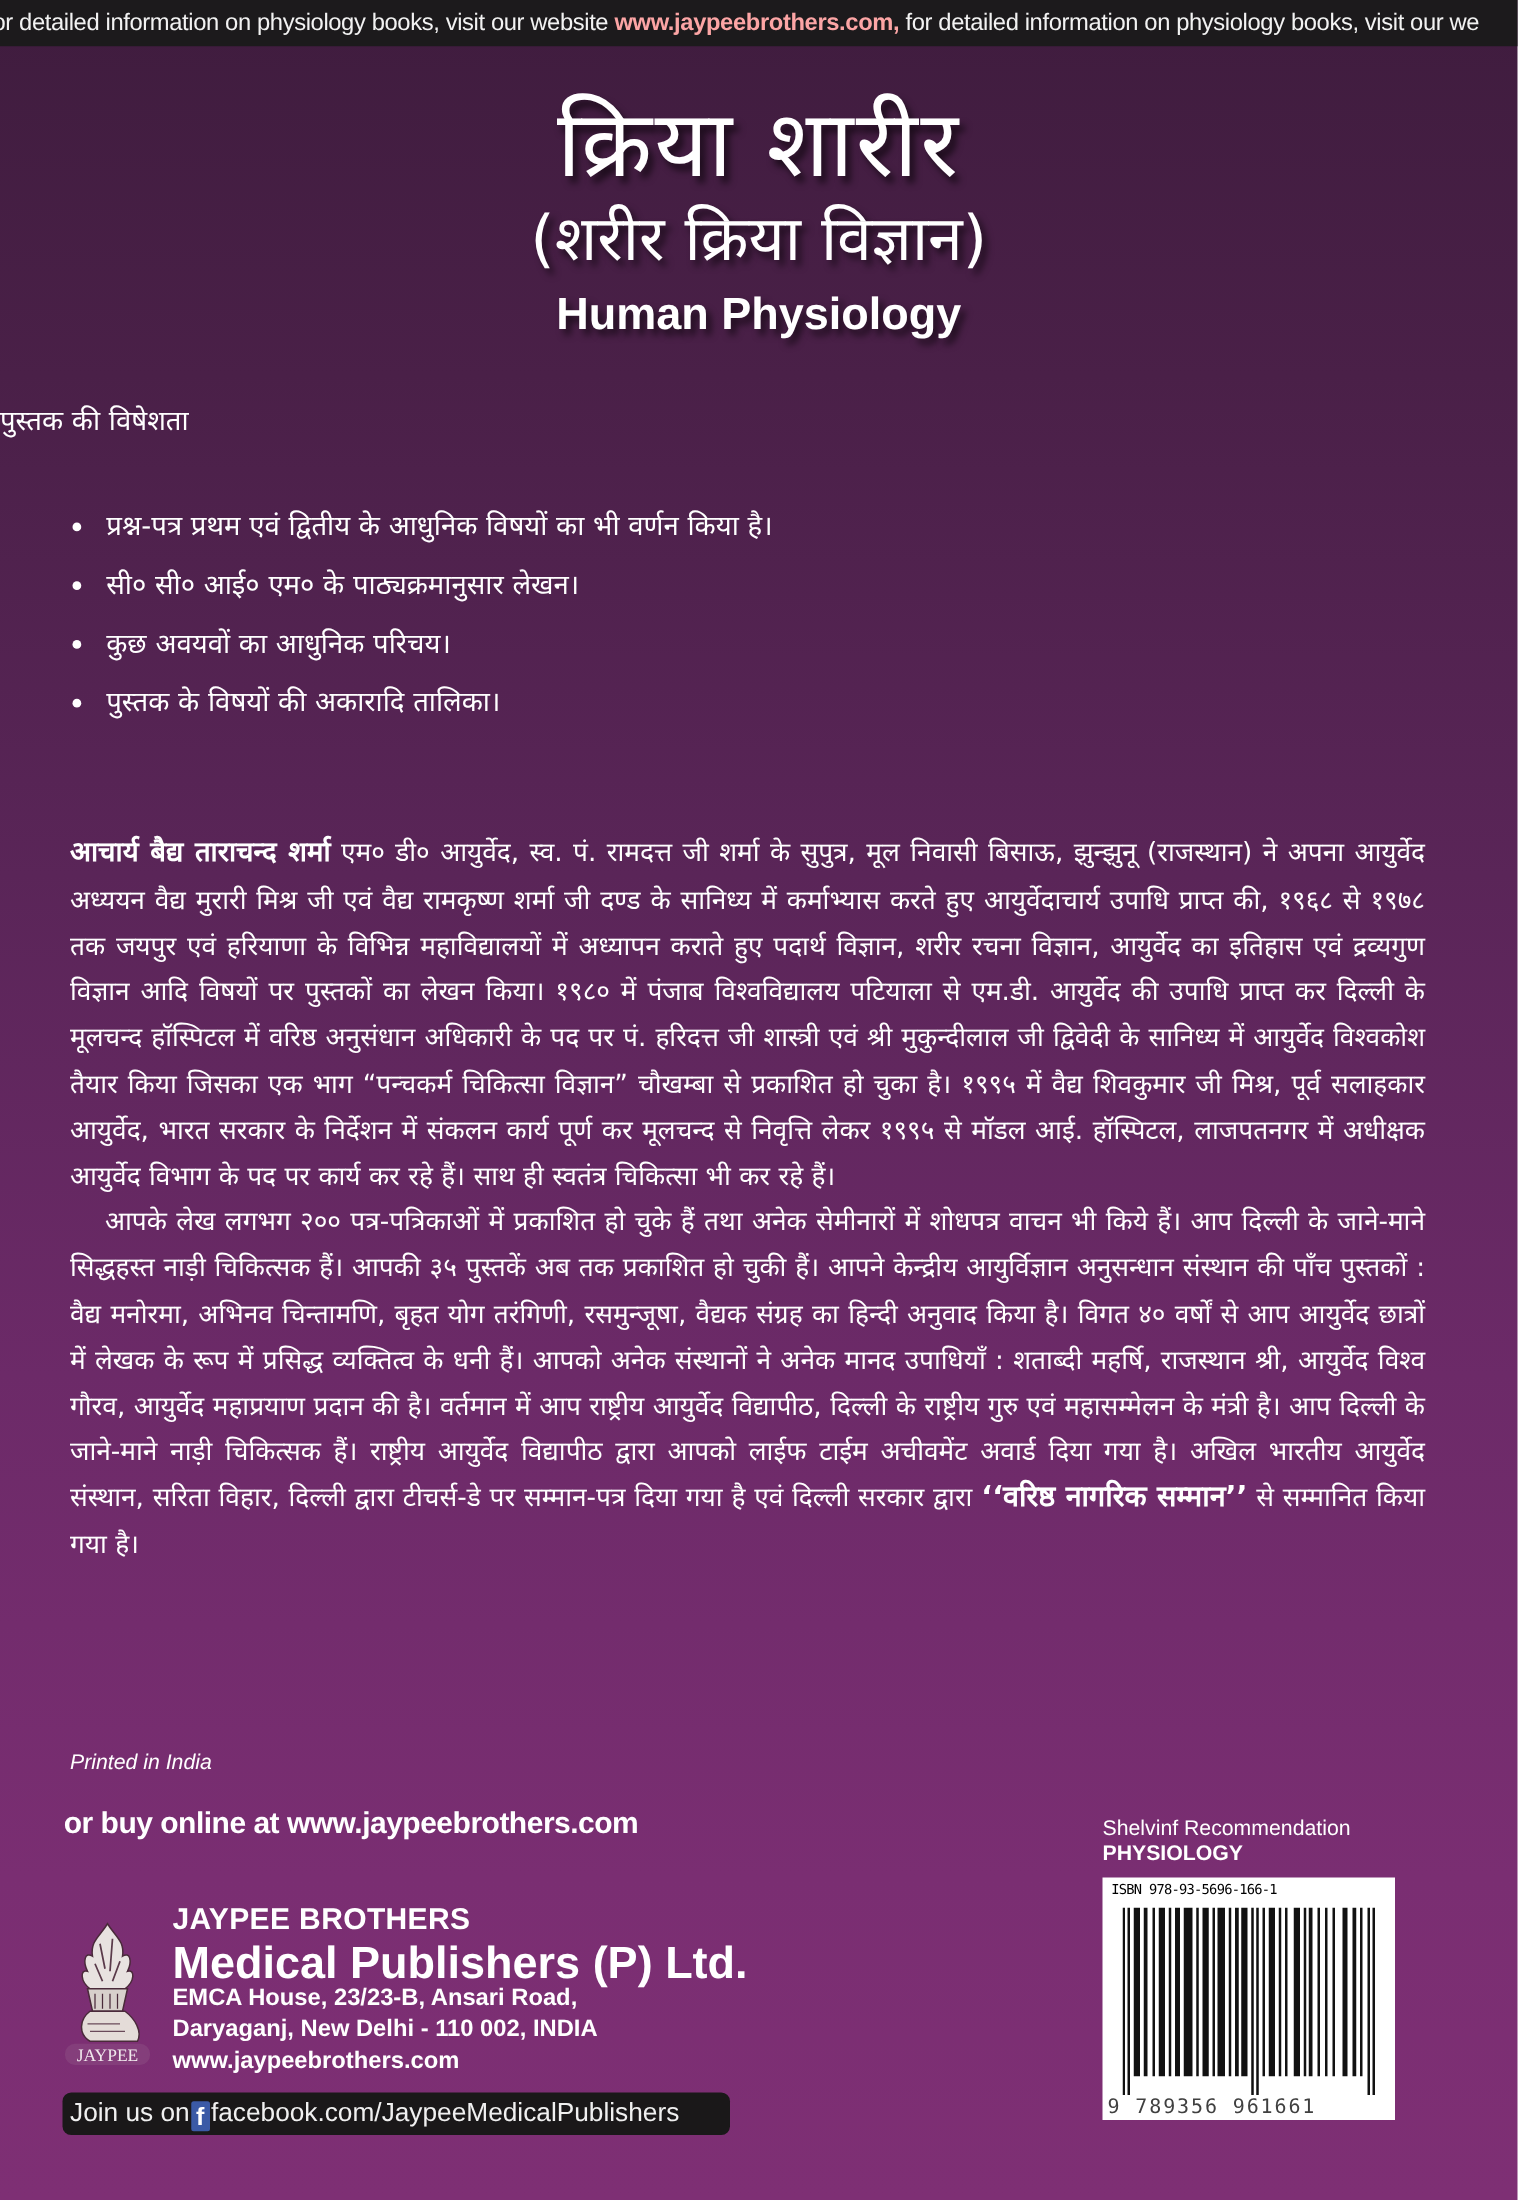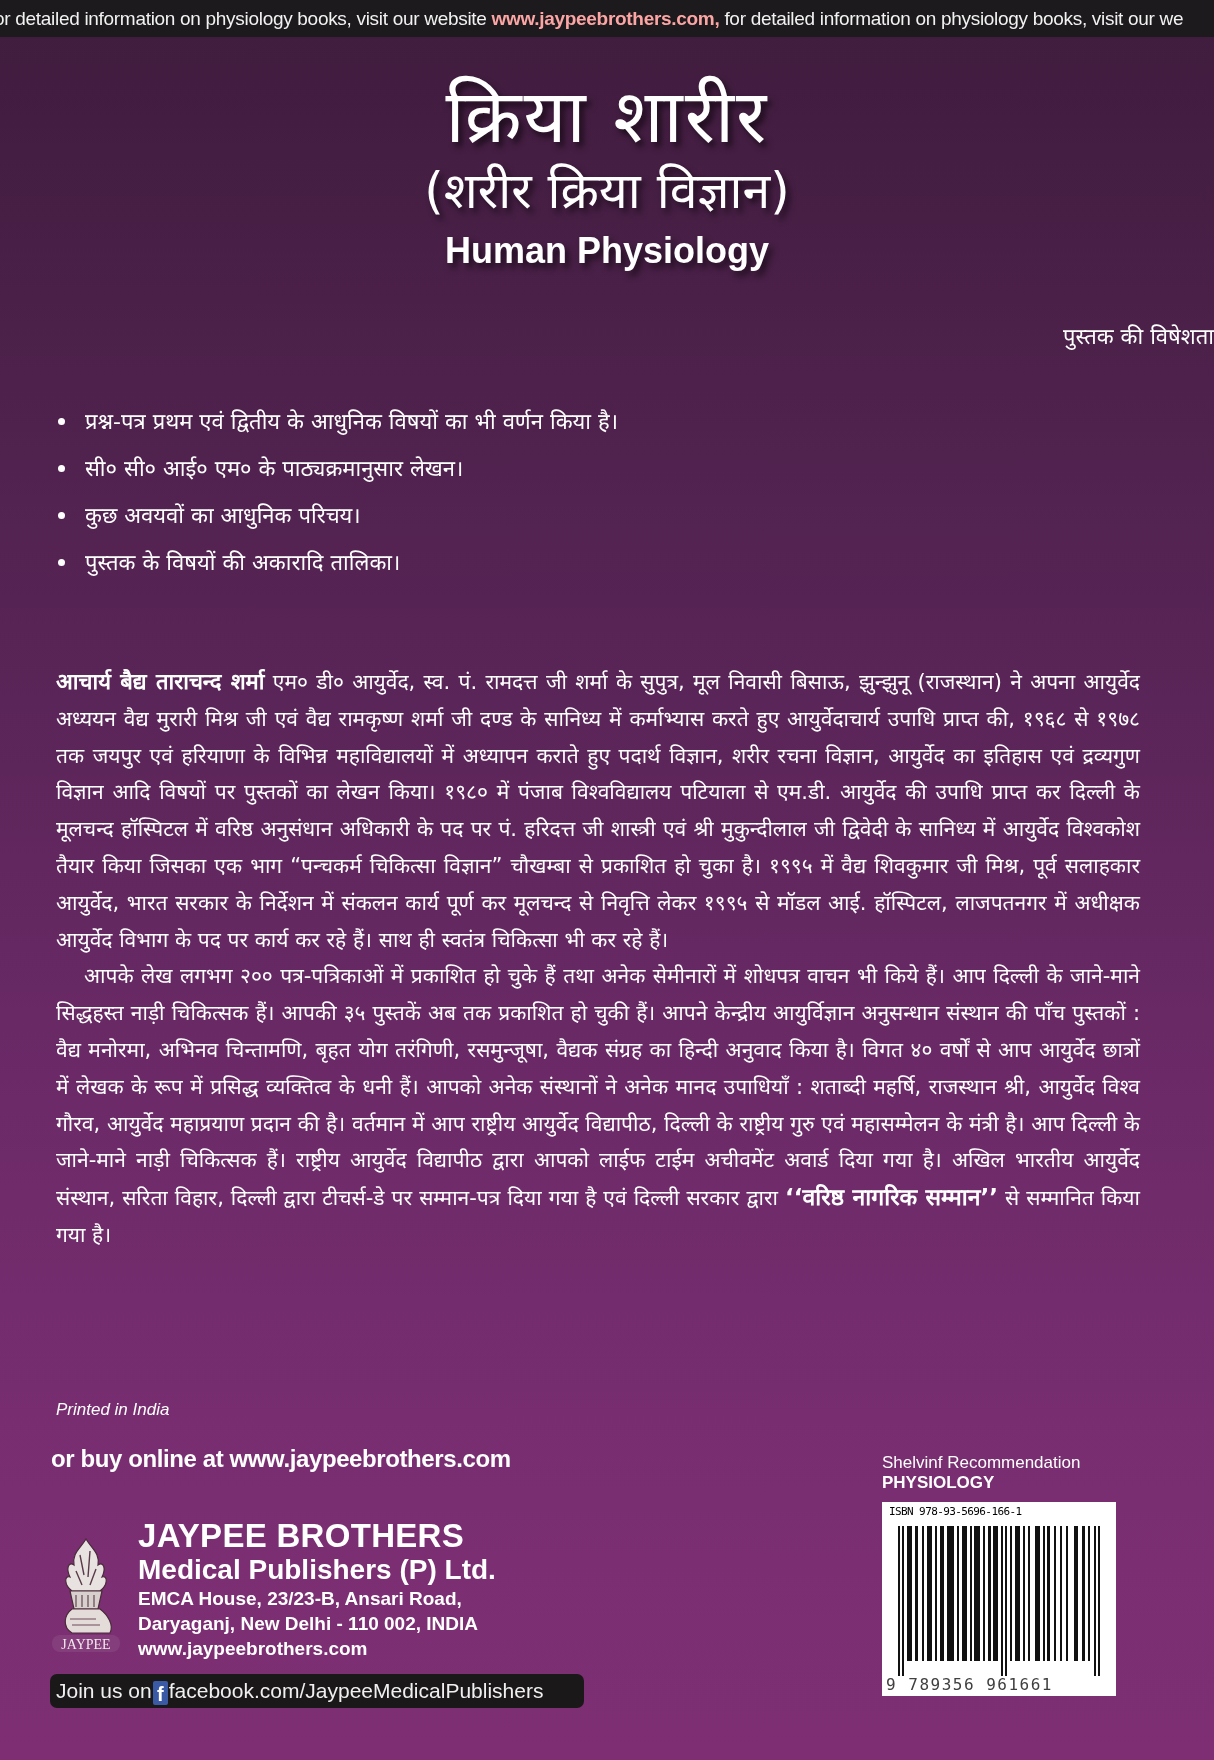--- a/index.html
+++ b/index.html
@@ -23,21 +23,21 @@
   }
   .title-sub {
     font-family: "DejaVu Sans", sans-serif; font-size: 50px; line-height: 66px;
     text-shadow: 4px 5px 6px rgba(0,0,0,0.6); margin-top: -4px;
   }
   .title-en {
     font-family: "Liberation Sans", sans-serif; font-weight: bold; font-size: 36px;
     line-height: 46px; text-shadow: 4px 5px 6px rgba(0,0,0,0.6); margin-top: 4px;
   }
   .features-heading {
-    position: absolute; left: 0; top: 320px; width: 1214px; text-align: right;
+    position: absolute; left: 0; top: 320px; width: 1214px; text-align: left;
     font-size: 22px;
   }
   .features {
     position: absolute; left: 56px; top: 398px; margin: 0; padding: 0; list-style: none;
   }
   .features li {
     font-size: 22px; line-height: 47px; height: 47px; white-space: nowrap; display: flex; align-items: center;
   }
   .features .bullet {
     display: inline-block; width: 7px; height: 7px; border-radius: 50%;
@@ -56,22 +56,22 @@
     font-style: italic; font-size: 17px;
   }
   .avail {
     position: absolute; left: 51px; top: 1443px; font-family: "Liberation Sans", sans-serif;
     font-weight: bold; font-size: 24px; line-height: 32px; letter-spacing: -0.4px;
   }
   .logo { position: absolute; left: 50px; top: 1535px; width: 72px; height: 118px; }
   .publisher {
     position: absolute; left: 138px; top: 1518px; font-family: "Liberation Sans", sans-serif; font-weight: bold;
   }
-  .publisher .pub-name { font-size: 33px; line-height: 36px; letter-spacing: 0.3px; }
-  .publisher .pub-sub { font-size: 28px; line-height: 32px; }
+  .publisher .pub-name { font-size: 24px; line-height: 36px; letter-spacing: 0.3px; }
+  .publisher .pub-sub { font-size: 36px; line-height: 32px; }
   .publisher .pub-addr { font-size: 19px; line-height: 25px; }
   .fb-bar {
     position: absolute; left: 50px; top: 1674px; width: 534px; height: 34px;
     background: #1a1819; border-radius: 7px; font-family: "Liberation Sans", sans-serif;
     font-size: 21px; line-height: 34px; white-space: nowrap; padding-left: 6px; box-sizing: border-box;
     color: #f0f0f0;
   }
   .fb-icon {
     display: inline-block; width: 15px; height: 24px; background: #3b5aa6; color: #fff;
     font-weight: bold; font-size: 20px; line-height: 26px; text-align: center; vertical-align: -3px;

